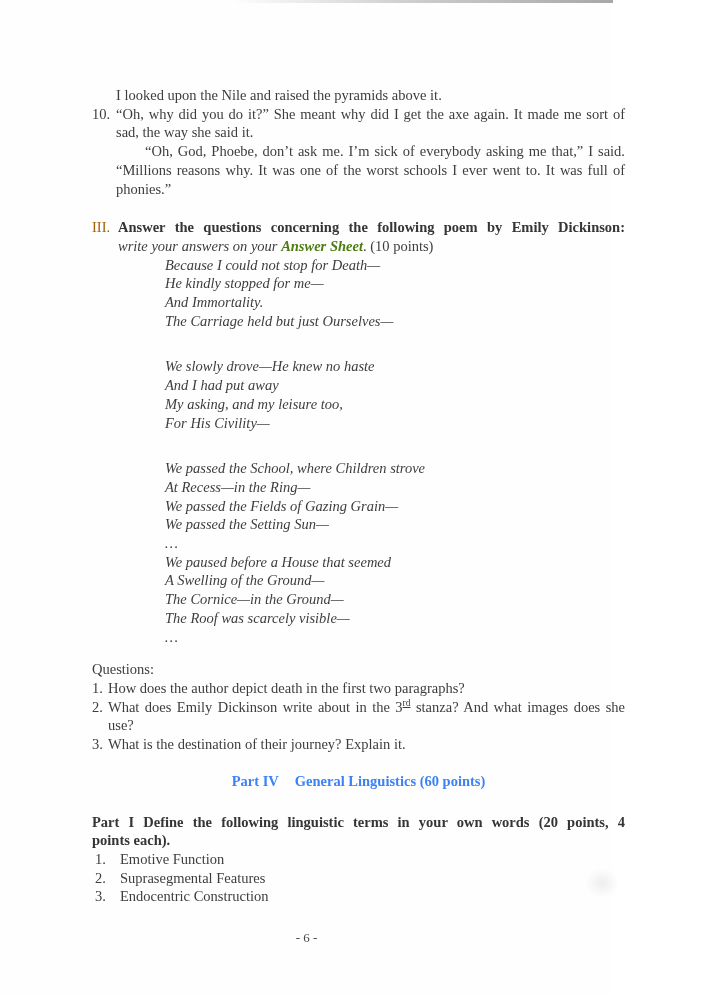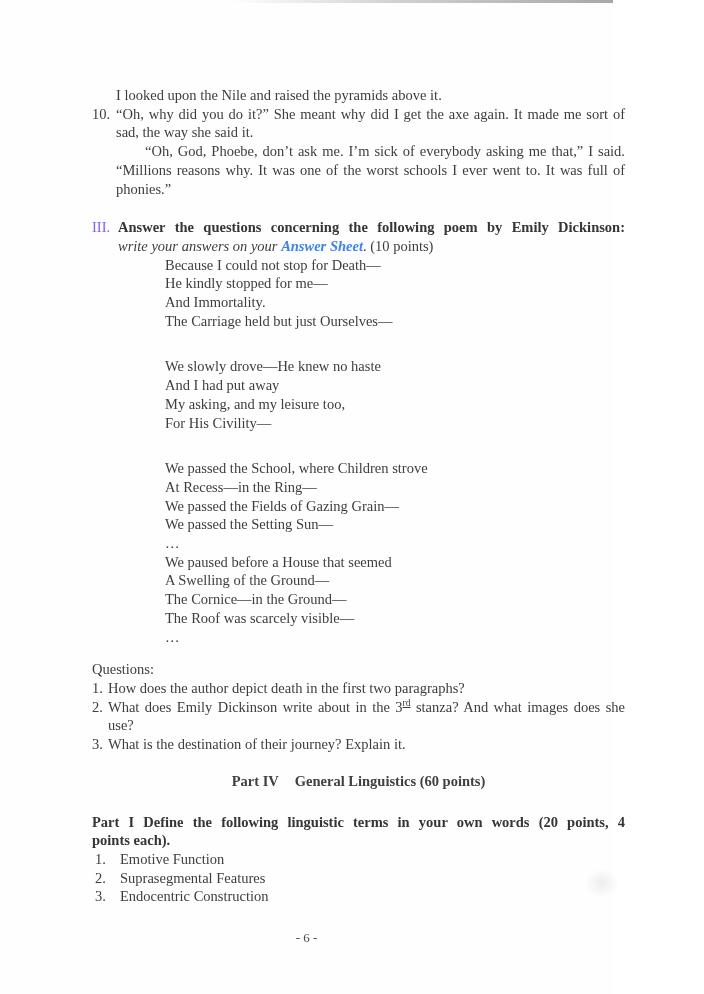--- a/index.html
+++ b/index.html
@@ -36,37 +36,37 @@
   .item-num { display:inline-block; width:24px; text-indent:0; }
   .quote-para { padding-left:24px; text-indent:29px; text-align:justify; }
 
   
   .sec-head {
     margin-top:20px;
     padding-left:26px; text-indent:-26px;
     text-align:justify; text-align-last:justify;
     font-weight:bold; color:#353535;
   }
-  .sec-num { display:inline-block; width:26px; text-indent:0; font-weight:normal; color:#8b5cf6; }
+  .sec-num { display:inline-block; width:26px; text-indent:0; font-weight:normal; color:#a16207; }
   .sec-sub { padding-left:26px; }
   .it { font-style:italic; }
-  .bit { font-style:italic; font-weight:bold; color:#3b82f6; }
+  .bit { font-style:italic; font-weight:bold; color:#4d7c0f; }
 
   
-  .poem { padding-left:73px; }
+  .poem { padding-left:73px;font-style:italic; }
   .stanza + .stanza { margin-top:27px; }
 
   
   .questions { margin-top:14px; }
   .q-item { padding-left:16px; text-indent:-16px; text-align:justify; }
   .q-num { display:inline-block; width:16px; text-indent:0; }
   .sup { vertical-align:super; font-size:9.5px; line-height:0;text-decoration:underline; }
 
   
-  .part4-head { margin-top:18px; text-align:center; font-weight:bold; color:#404040; }
+  .part4-head { margin-top:18px; text-align:center; font-weight:bold; color:#3b82f6; }
   .part4-title { margin-left:16px; }
 
   .part1-head { margin-top:22px; font-weight:bold; color:#353535; }
   .part1-line1 { text-align:justify; text-align-last:justify; }
 
   
   .term { padding-left:28px; text-indent:-28px; }
   .term-num { display:inline-block; width:25px; margin-left:3px; text-indent:0; }
 
   .footer {

